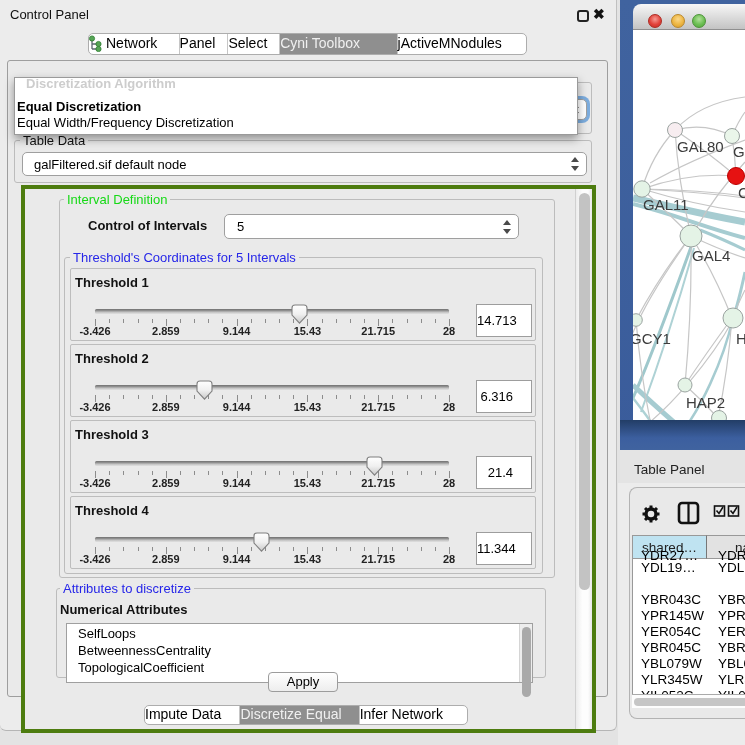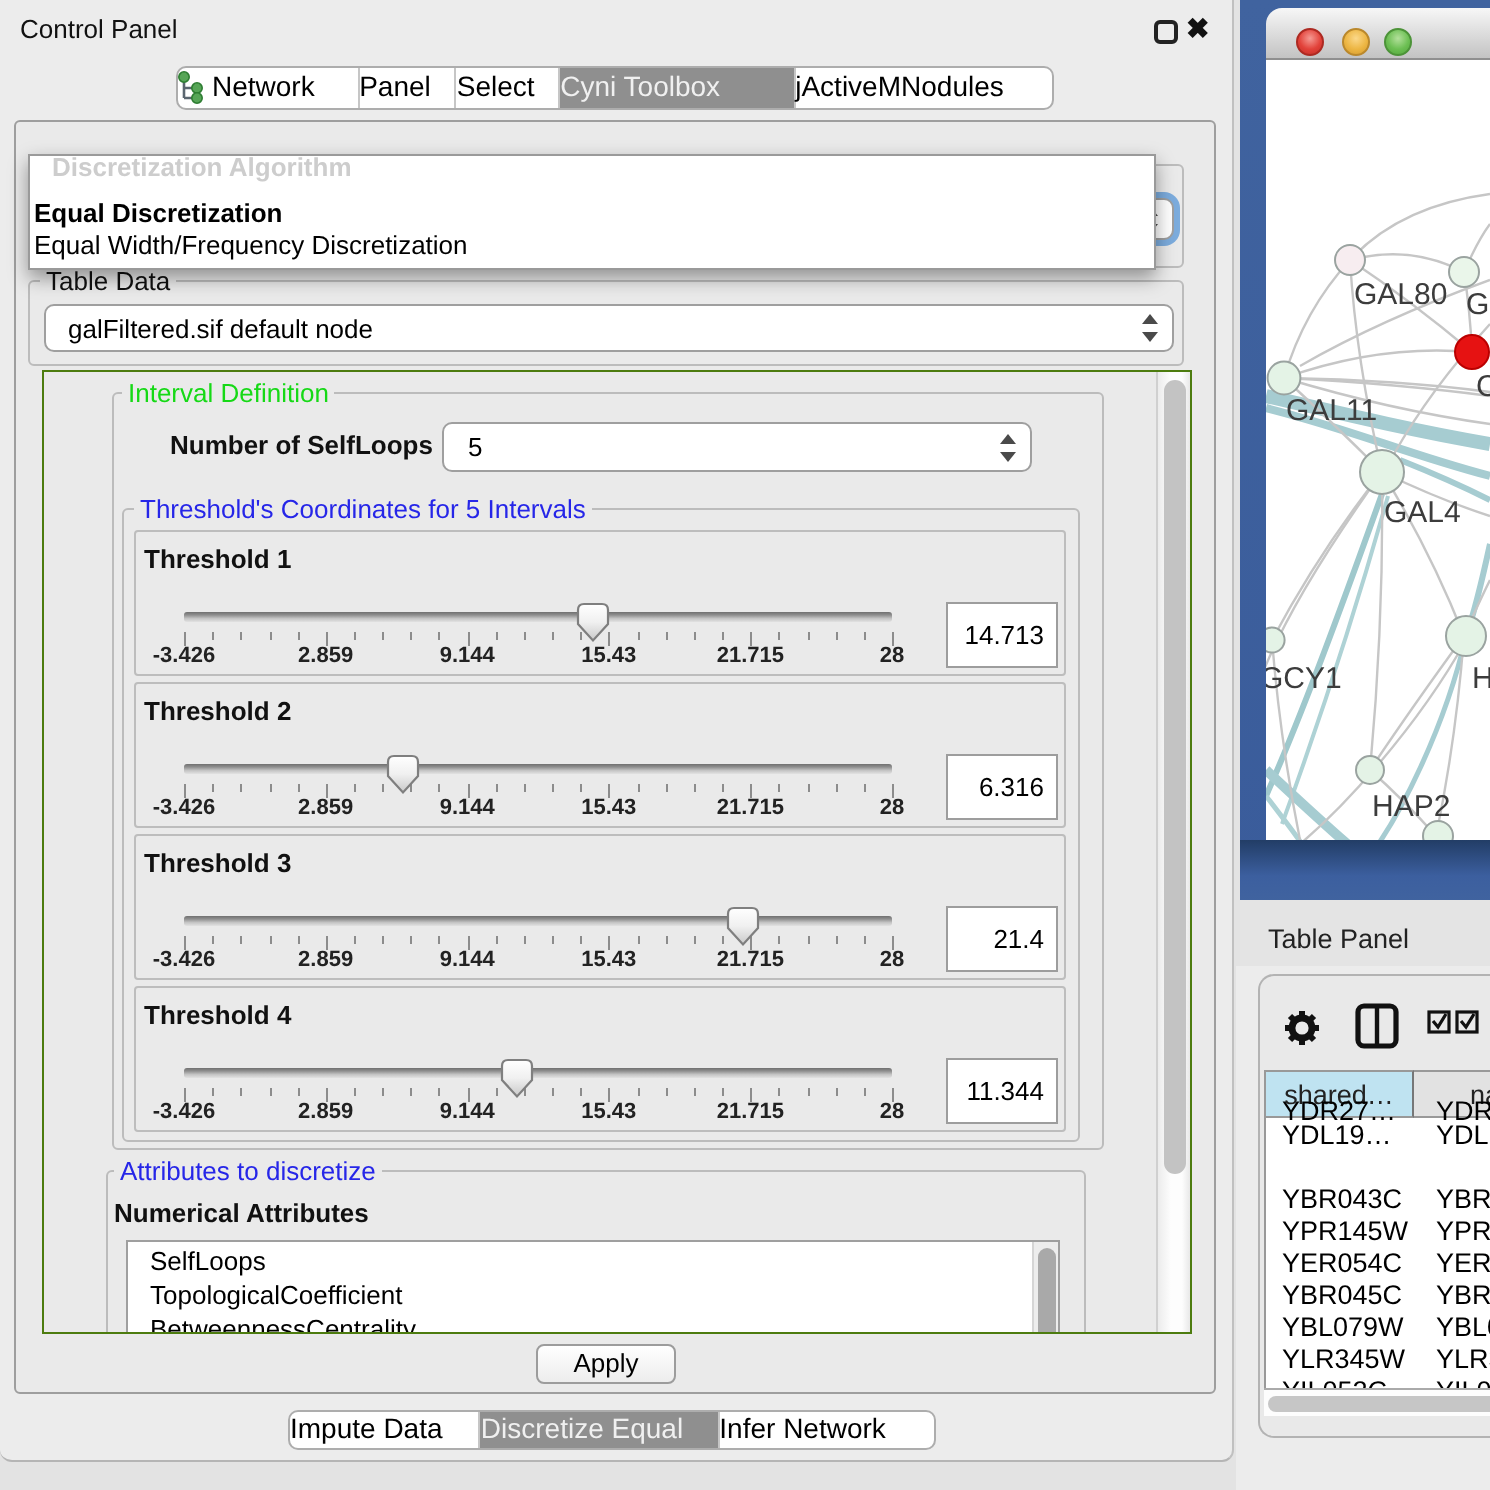--- a/index.html
+++ b/index.html
@@ -18,30 +18,30 @@
 
 #panel{position:absolute;left:7px;top:60px;width:601px;height:637px;background:#eaeaea;border:1px solid #9e9e9e;border-radius:3px}
 .group{position:absolute;border:1px solid #bcbcbc;border-radius:3px}
 .gtitle{position:absolute;font-size:13px;background:#eaeaea;padding:0 3px;white-space:nowrap}
 
 .combo{position:absolute;background:#fff;border:1px solid #9f9f9f;border-radius:5px;font-size:13px;color:#000;display:flex;align-items:center}
 .spin{position:absolute;right:7px;top:50%;width:9px;height:14px;transform:translateY(-50%)}
 .spin:before{content:"";position:absolute;left:1px;top:0;border-left:4px solid transparent;border-right:4px solid transparent;border-bottom:5px solid #4a4a4a}
 .spin:after{content:"";position:absolute;left:1px;bottom:0;border-left:4px solid transparent;border-right:4px solid transparent;border-top:5px solid #4a4a4a}
 
-#spane{position:absolute;left:21px;top:185px;width:575px;height:482px;border:1px solid #4d7c0f;background:#eaeaea;overflow:hidden}
+#spane{position:absolute;left:21px;top:185px;width:575px;height:548px;border:4px solid #4d7c0f;background:#eaeaea;overflow:hidden}
 #vbar{position:absolute;right:0;top:0;width:17px;height:100%;background:linear-gradient(90deg,#ececec,#fdfdfd 40%,#fdfdfd 75%,#e8e8e8);border-left:1px solid #d0d0d0}
 #vthumb{position:absolute;left:2.5px;top:4px;width:11px;height:397px;background:#c3c3c3;border-radius:6px}
 
 .tblock{position:absolute;left:45px;width:466px;height:73px;border:1px solid #bdbdbd;border-radius:2px;background:#eaeaea}
 .tlabel{position:absolute;left:4px;top:6px;font-size:13px;font-weight:bold;color:#111}
 .track{position:absolute;left:24px;top:40px;width:354px;height:5px;background:linear-gradient(#707070,#8e8e8e 30%,#c4c4c4 65%,#e2e2e2);border-radius:1.5px}
 .ticks i{position:absolute;top:50px;width:1px;background:#8c8c8c}
 .slab{position:absolute;top:56px;width:70px;text-align:center;font-size:11px;font-weight:bold;color:#222}
-.vbox{position:absolute;left:405px;top:35px;width:56px;height:33px;background:#fff;border:1px solid #9d9d9d;font-size:13px;color:#000;text-align:right;line-height:31px;padding-right:6px}
+.vbox{position:absolute;left:405px;top:35px;width:56px;height:33px;background:#fff;border:1px solid #9d9d9d;font-size:13px;color:#000;text-align:right;line-height:31px;padding-right:18px}
 
 #alist{position:absolute;left:41px;top:434px;width:467px;height:60px;background:#fff;border:1px solid #9f9f9f;font-size:13px;color:#000}
 #alist p{padding-left:11px;line-height:17px}
 #lbar{position:absolute;right:0;top:0;width:13px;height:100%;background:#ededed;border-left:1px solid #d5d5d5}
 #lthumb{position:absolute;left:1.5px;top:3px;width:9px;height:70px;background:#a9a9a9;border-radius:5px}
 
 #apply{position:absolute;left:268px;top:672px;width:70px;height:20px;background:linear-gradient(#fff,#ededed);border:1px solid #9c9c9c;border-radius:4px;font-size:13px;text-align:center;line-height:18px;color:#000}
 
 #popup{position:absolute;left:14px;top:77px;width:564px;height:58px;background:#ffffff;border:1px solid #9a9a9a;box-shadow:0 4px 9px rgba(0,0,0,0.38);z-index:30}
 #popup .hint{position:absolute;left:0;top:1px;width:100%;text-align:center;font-size:13px;color:#b9b9b9}
@@ -98,21 +98,21 @@
   <div class="combo" style="left:22px;top:99px;width:565px;height:21px;box-shadow:0 0 0 3px rgba(96,156,217,0.8)">
       <span class="spin"></span>
     </div>
   <div class="group" style="left:14px;top:140px;width:578px;height:43px"></div>
   <div class="gtitle" style="left:20px;top:133px;color:#111">Table Data</div>
   <div class="combo" style="left:22px;top:152px;width:565px;height:24px;padding-left:11px">galFiltered.sif default node<span class="spin"></span></div>
   <div id="spane">
 
     <div class="group" style="left:34px;top:10px;width:496px;height:379px"></div>
     <div class="gtitle" style="left:39px;top:3px;color:#16d916">Interval Definition</div>
-    <div style="position:absolute;left:63px;top:29px;font-size:13px;font-weight:bold;color:#111">Number of SelfLoops</div>
+    <div style="position:absolute;left:63px;top:29px;font-size:13px;font-weight:bold;color:#111">Control of Intervals</div>
     <div class="combo" style="left:199px;top:25px;width:295px;height:25px;padding-left:12px">5<span class="spin"></span></div>
     <div class="group" style="left:39px;top:68px;width:479px;height:317px"></div>
     <div class="gtitle" style="left:45px;top:61px;color:#2626e8">Threshold's Coordinates for 5 Intervals</div>
     <div id="blockswrap" style="position:absolute;left:0;top:-186px;width:575px;height:800px">
 <div class="tblock" style="top:265px">
           <div class="tlabel">Threshold 1</div>
           <div class="track"></div>
           <div class="ticks">
             <i style="left:24.0px;height:7px"></i>
             <i style="left:38.2px;height:4px"></i>
@@ -278,22 +278,22 @@
           </svg>
           <div class="vbox">11.344</div>
         </div>
     </div>
 
     <div class="group" style="left:31px;top:399px;width:490px;height:90px"></div>
     <div class="gtitle" style="left:35px;top:392px;color:#2626e8">Attributes to discretize</div>
     <div style="position:absolute;left:35px;top:413px;font-size:13px;font-weight:bold;color:#111">Numerical Attributes</div>
     <div id="alist">
         <p style="padding-top:1px">SelfLoops</p>
+        <p>BetweennessCentrality</p>
         <p>TopologicalCoefficient</p>
-        <p>BetweennessCentrality</p>
       <div id="lbar">
           <div id="lthumb"></div>
         </div>
     </div>
     <div id="vbar">
         <div id="vthumb"></div>
       </div>
   </div>
   <div id="apply">Apply</div>
  <div class="seg" id="botseg">

